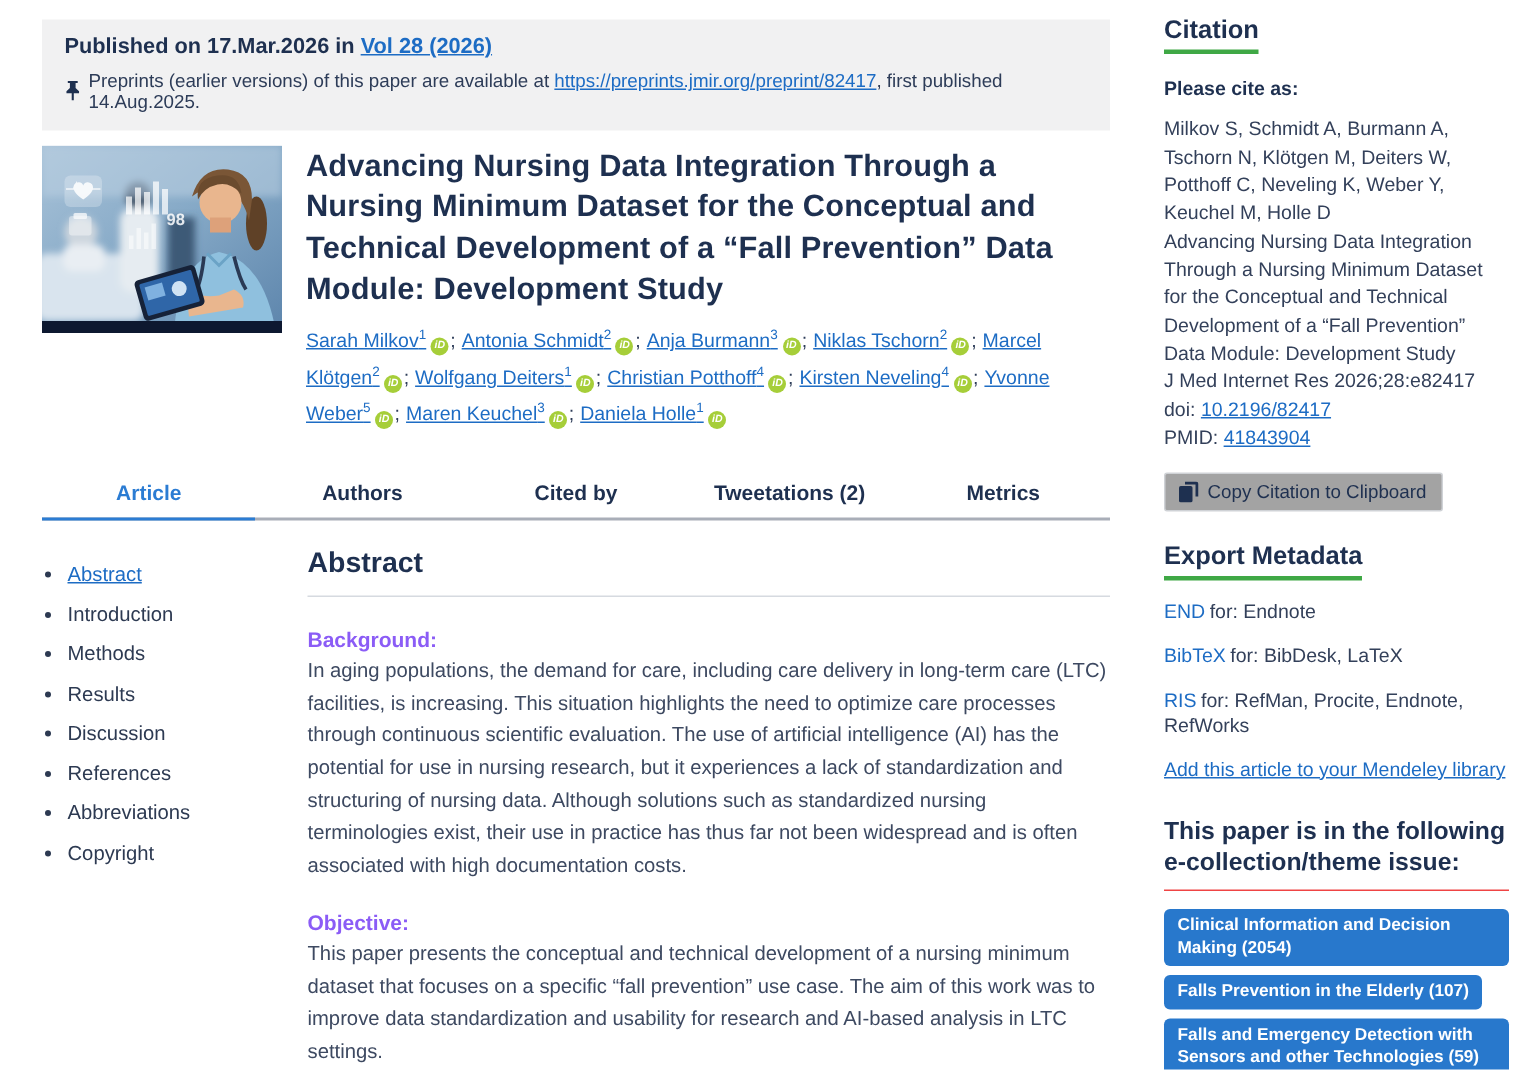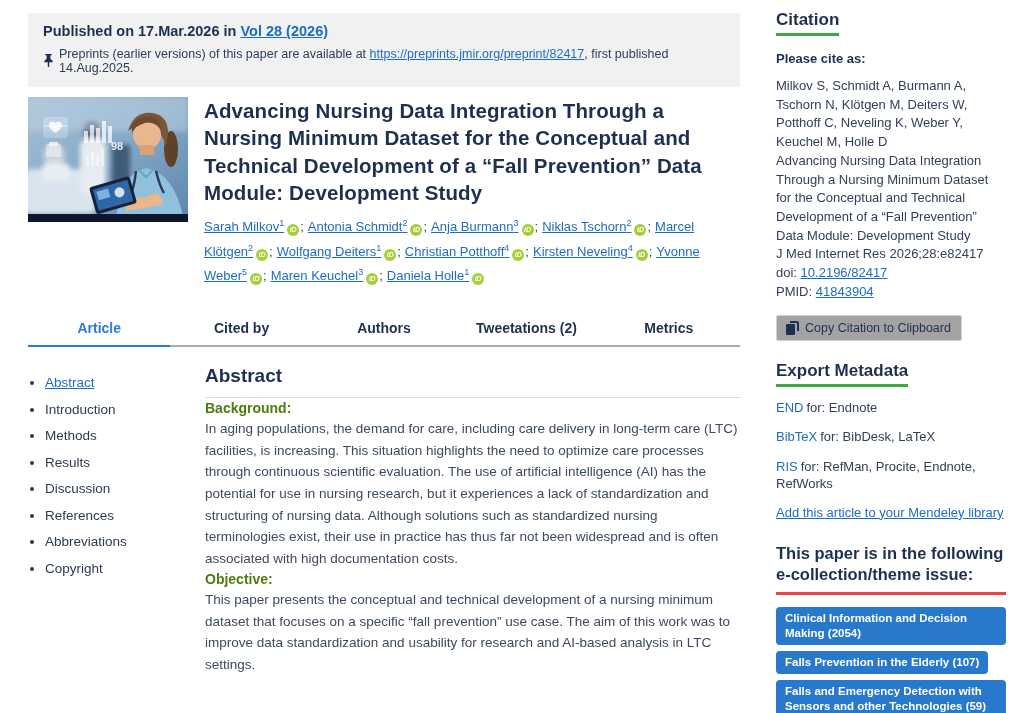--- a/index.html
+++ b/index.html
@@ -36,38 +36,38 @@
   .tab.active{color:#2b7cd3;border-bottom-color:#2b7cd3;}
 
   
   .contentrow{display:flex;margin-top:18px;}
   .toc{width:177px;flex:none;padding-top:10px;}
   .toc ul{margin:0;padding-left:17px;list-style:disc;color:#555;}
   .toc li{margin-bottom:11.5px;font-size:13.5px;color:#2d3a52;}
   .toc li a{color:#1d6cc4;text-decoration:underline;}
   .abstract{flex:1;}
   .abstract h2{margin:0;font-size:19px;color:#1e3050;padding-bottom:10px;border-bottom:1px solid #d6dae0;}
-  .seclabel{font-weight:bold;font-size:14px;color:#4d7c0f;margin-top:2px;}
+  .seclabel{font-weight:bold;font-size:14px;color:#8b5cf6;margin-top:20px;}
   .sectext{font-size:13.5px;line-height:1.6;color:#3d4961;margin-top:2px;}
 
   
   .sidehead{font-size:17px;font-weight:bold;color:#1e3050;margin:0;}
   .sidehead .ul{display:inline-block;border-bottom:3px solid #3fa845;padding-bottom:3px;}
   .citelabel{font-weight:bold;font-size:13px;margin-top:15px;color:#1e3050;}
   .citetext{font-size:13px;line-height:1.44;color:#33405a;margin-top:11px;}
   .citetext a{color:#1d6cc4;text-decoration:underline;}
   .copybtn{margin-top:13px;background:#a3a3a3;border:1px solid #cfd2d6;border-radius:2px;
     padding:5px 10px 5px 9px;font-size:12.5px;color:#1e3050;display:inline-flex;align-items:center;gap:6px;
     font-family:"Liberation Sans",sans-serif;cursor:pointer;}
   .exphead{margin-top:20px;}
   .expitem{font-size:13px;margin-top:12px;color:#33405a;line-height:1.35;}
   .expitem a{color:#1d6cc4;margin-right:3px;}
   .mendeley{display:inline-block;margin-top:12px;font-size:13px;color:#1d6cc4;text-decoration:underline;}
   .collhead{font-size:16.5px;font-weight:bold;color:#1e3050;line-height:1.28;margin-top:22px;
-    padding-bottom:7px;border-bottom:3px solid #ef4444;}
+    padding-bottom:7px;border-bottom:1px solid #ef4444;}
   .badges{margin-top:12px;}
   .badges .brow{margin-bottom:6px;}
   .badge{display:inline-block;background:#2878cc;color:#fff;font-size:11.5px;font-weight:bold;
     line-height:1.3;padding:4px 9px;border-radius:4px;cursor:pointer;}
 </style>
 </head>
 <body>
 
 <div class="page">
 
@@ -151,22 +151,22 @@
       <div class="titleblock">
         <h1>Advancing Nursing Data Integration Through a Nursing Minimum Dataset for the Conceptual and Technical Development of a “Fall Prevention” Data Module: Development Study</h1>
         <div class="authors">
           <span class="author"><a><span>Sarah Milkov</span><sup>1</sup></a><span class="orcid">iD</span><span class="sep">;</span></span><span class="author"><a><span>Antonia Schmidt</span><sup>2</sup></a><span class="orcid">iD</span><span class="sep">;</span></span><span class="author"><a><span>Anja Burmann</span><sup>3</sup></a><span class="orcid">iD</span><span class="sep">;</span></span><span class="author"><a><span>Niklas Tschorn</span><sup>2</sup></a><span class="orcid">iD</span><span class="sep">;</span></span><span class="author"><a><span>Marcel Klötgen</span><sup>2</sup></a><span class="orcid">iD</span><span class="sep">;</span></span><span class="author"><a><span>Wolfgang Deiters</span><sup>1</sup></a><span class="orcid">iD</span><span class="sep">;</span></span><span class="author"><a><span>Christian Potthoff</span><sup>4</sup></a><span class="orcid">iD</span><span class="sep">;</span></span><span class="author"><a><span>Kirsten Neveling</span><sup>4</sup></a><span class="orcid">iD</span><span class="sep">;</span></span><span class="author"><a><span>Yvonne Weber</span><sup>5</sup></a><span class="orcid">iD</span><span class="sep">;</span></span><span class="author"><a><span>Maren Keuchel</span><sup>3</sup></a><span class="orcid">iD</span><span class="sep">;</span></span><span class="author"><a><span>Daniela Holle</span><sup>1</sup></a><span class="orcid">iD</span></span>
         </div>
       </div>
     </div>
 
     <div class="tabs">
       <div class="tab active">Article</div>
+      <div class="tab">Authors</div>
       <div class="tab">Cited by</div>
-      <div class="tab">Authors</div>
       <div class="tab">Tweetations (2)</div>
       <div class="tab">Metrics</div>
     </div>
 
     <div class="contentrow">
       <nav class="toc">
         <ul>
           <li><a>Abstract</a></li>
           <li>Introduction</li>
           <li>Methods</li>

